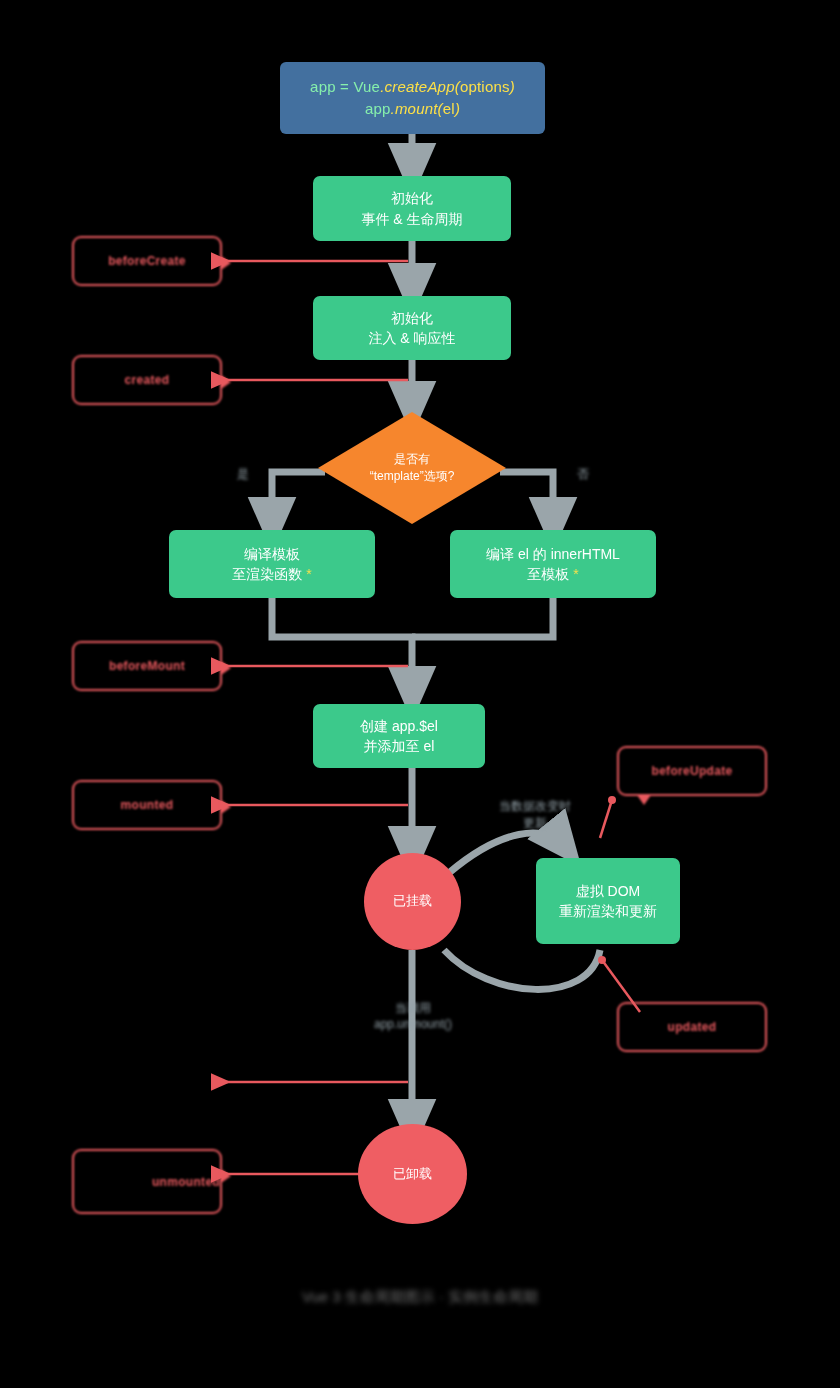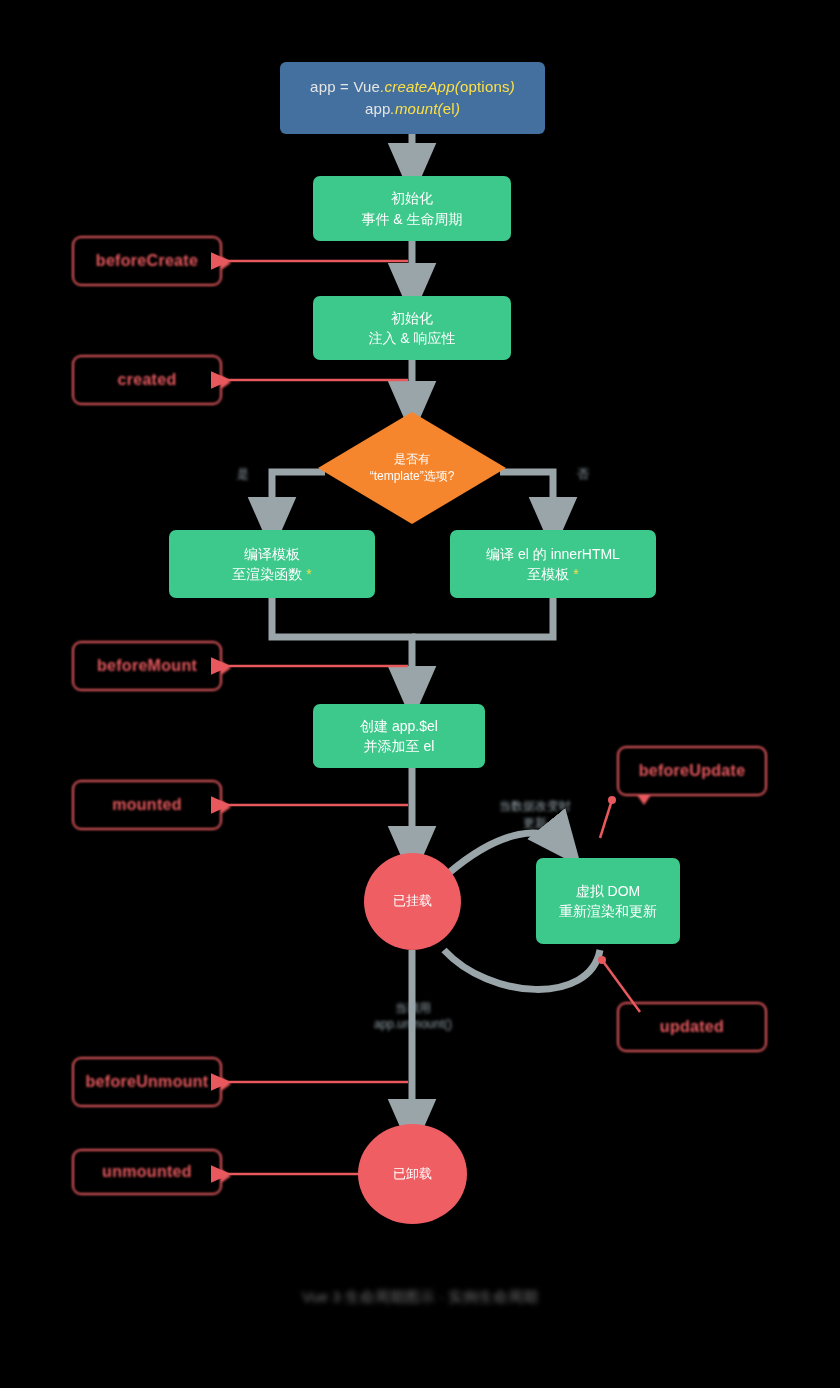--- a/index.html
+++ b/index.html
@@ -37,21 +37,21 @@
   }
   .node .ln { display: block; white-space: nowrap; }
 
   
   .n-blue {
     background: #43709f;
     border-radius: 6px;
     font-size: 15px;
     letter-spacing: .2px;
   }
-  .tok-white { color: #e5e5e5; }
+  .tok-white { color: #86efac; }
   .tok-orange { color: #fde047; font-style: italic; }
   .tok-green { color: #fde047; }
 
   
   .n-green {
     background: #3cc98b;
     border-radius: 7px;
     font-size: 14px;
   }
   .star { color: #f4e04d; }
@@ -83,21 +83,21 @@
   .hook {
     position: absolute;
     box-sizing: border-box;
     border: 2.5px solid #e8595e;
     border-radius: 9px;
     background: transparent;
     display: flex;
     align-items: center;
     justify-content: center;
     color: #e8595e;
-    font-size: 16px;
+    font-size: 12px;
     font-weight: bold;
     letter-spacing: .3px;
     filter: blur(0.9px);
   }
 
   
   .tail {
     position: absolute;
     width: 0; height: 0;
   }
@@ -267,26 +267,22 @@
 
   <div class="hook" style="left:617px; top:746px; width:150px; height:50px;">
     <span>beforeUpdate</span>
     <span class="tail tail-down" style="left:18px; bottom:-11px;"></span>
   </div>
 
   <div class="hook" style="left:617px; top:1002px; width:150px; height:50px;">
     <span>updated</span>
   </div>
 
-  <div class="hook" style="left:72px; top:1057px; width:150px; height:50px;">
-    <span>beforeUnmount</span>
-    <span class="tail tail-right" style="right:-11px; top:18px;"></span>
-  </div>
-
-  <div class="hook" style="left:72px; top:1149px; width:150px; height:46px;">
+
+  <div class="hook" style="left:72px; top:1149px; width:150px; height:65px;justify-content:flex-end;">
     <span>unmounted</span>
     <span class="tail tail-right" style="right:-11px; top:18px;"></span>
   </div>
 
   <div class="elabel" style="left:470px; top:798px; width:130px;">
     <div>当数据改变时</div>
     <div>更新</div>
   </div>
 
   <div class="elabel" style="left:348px; top:1000px; width:130px;">

